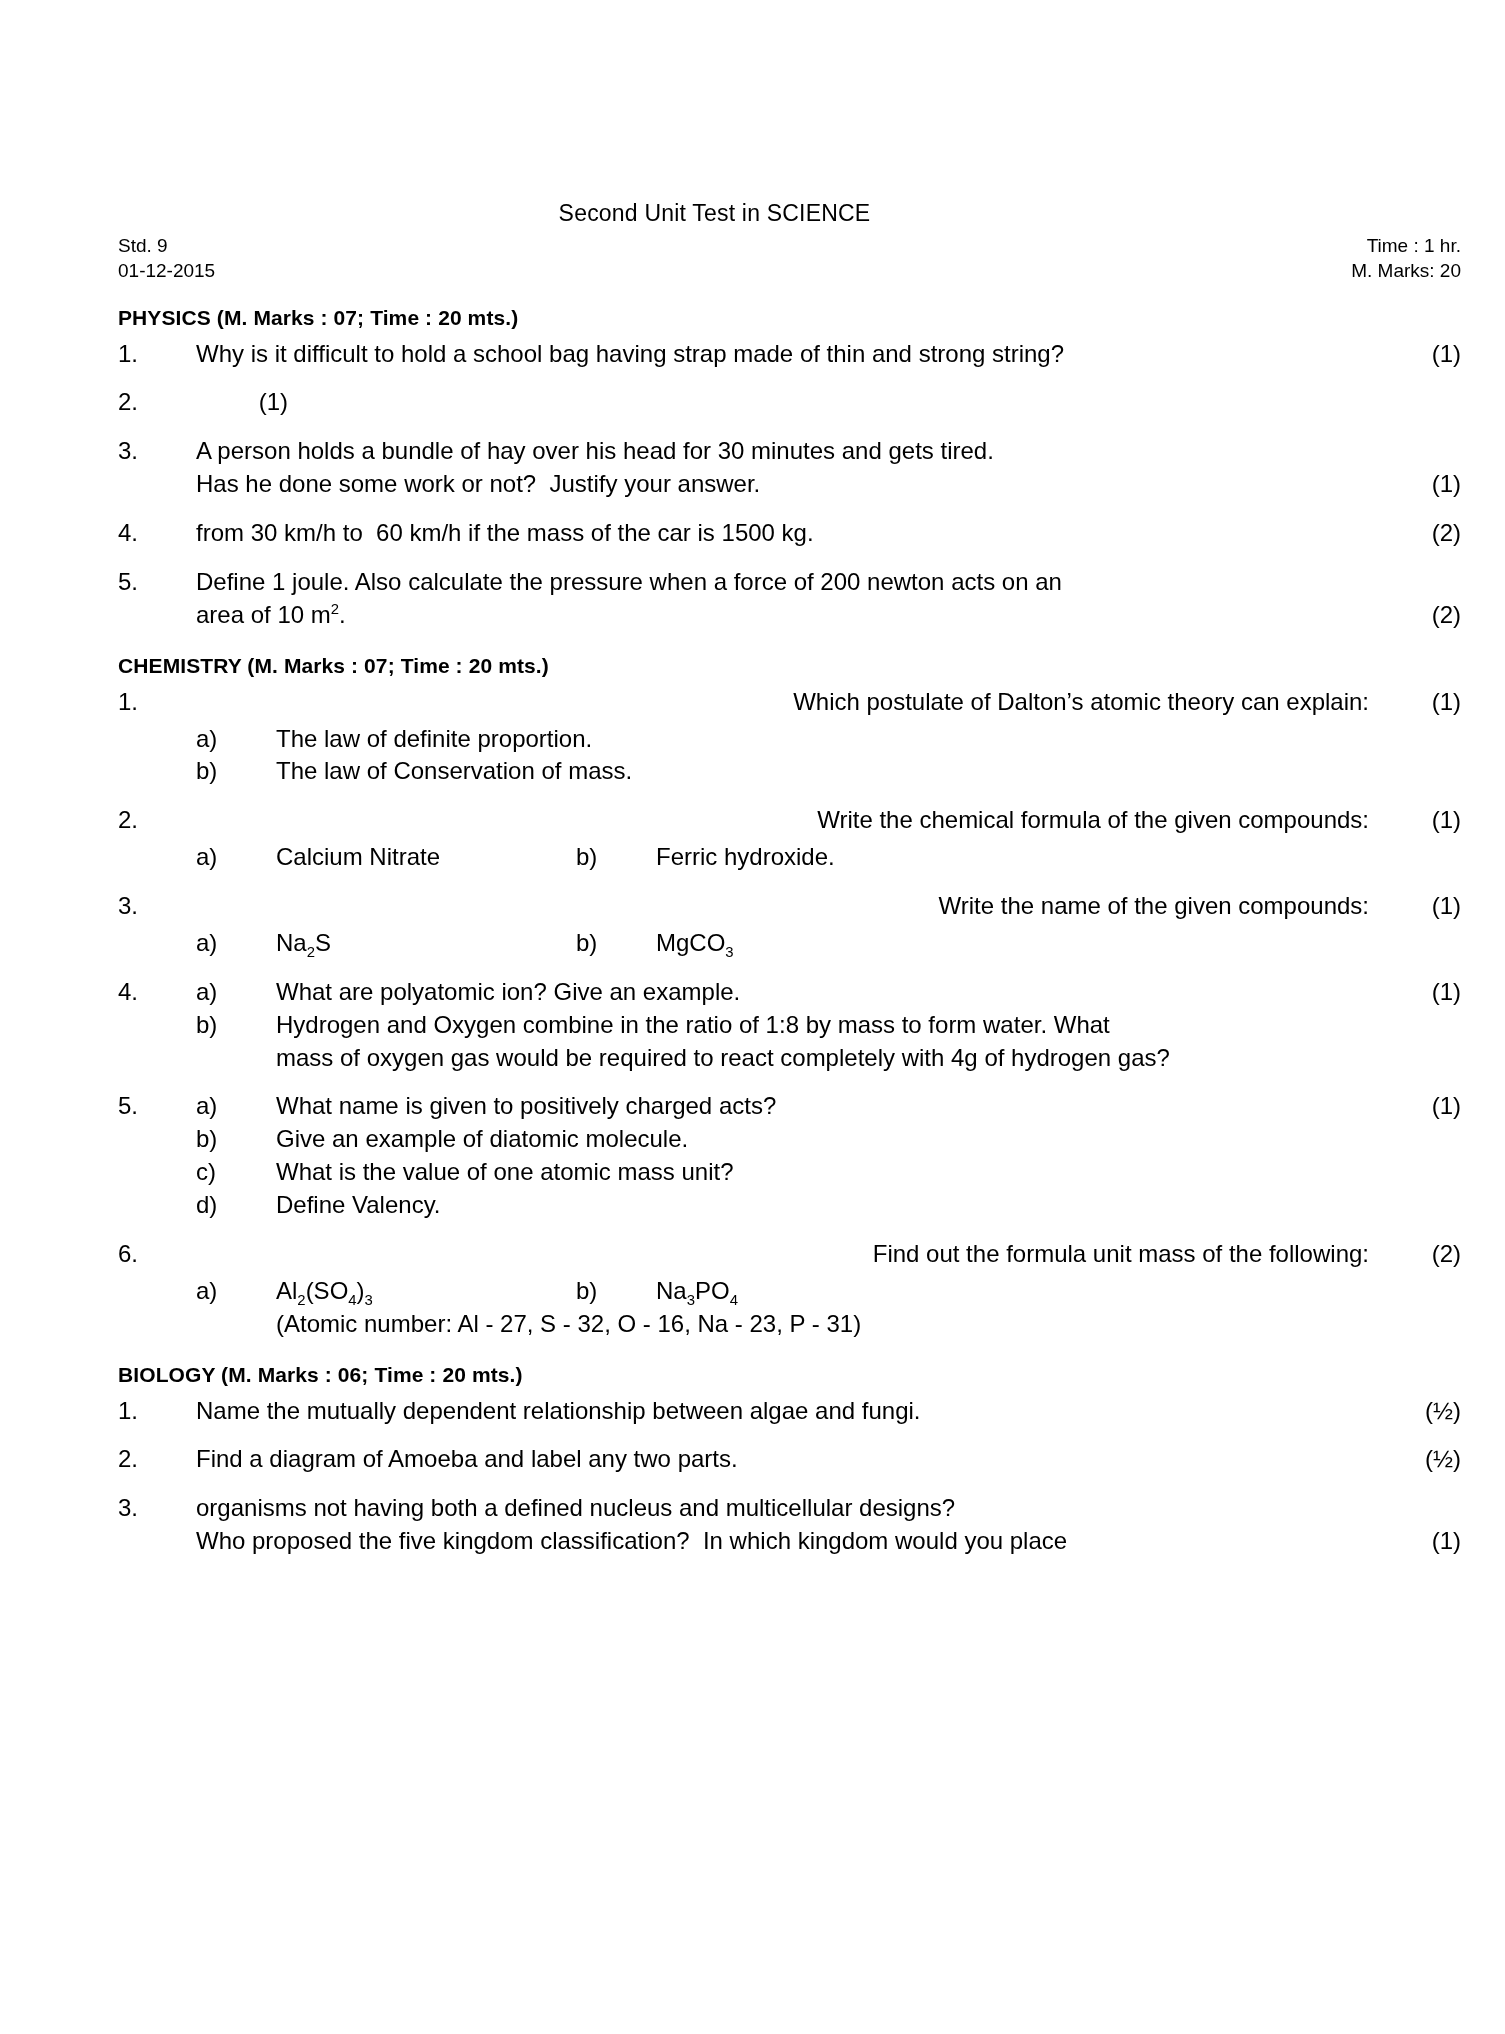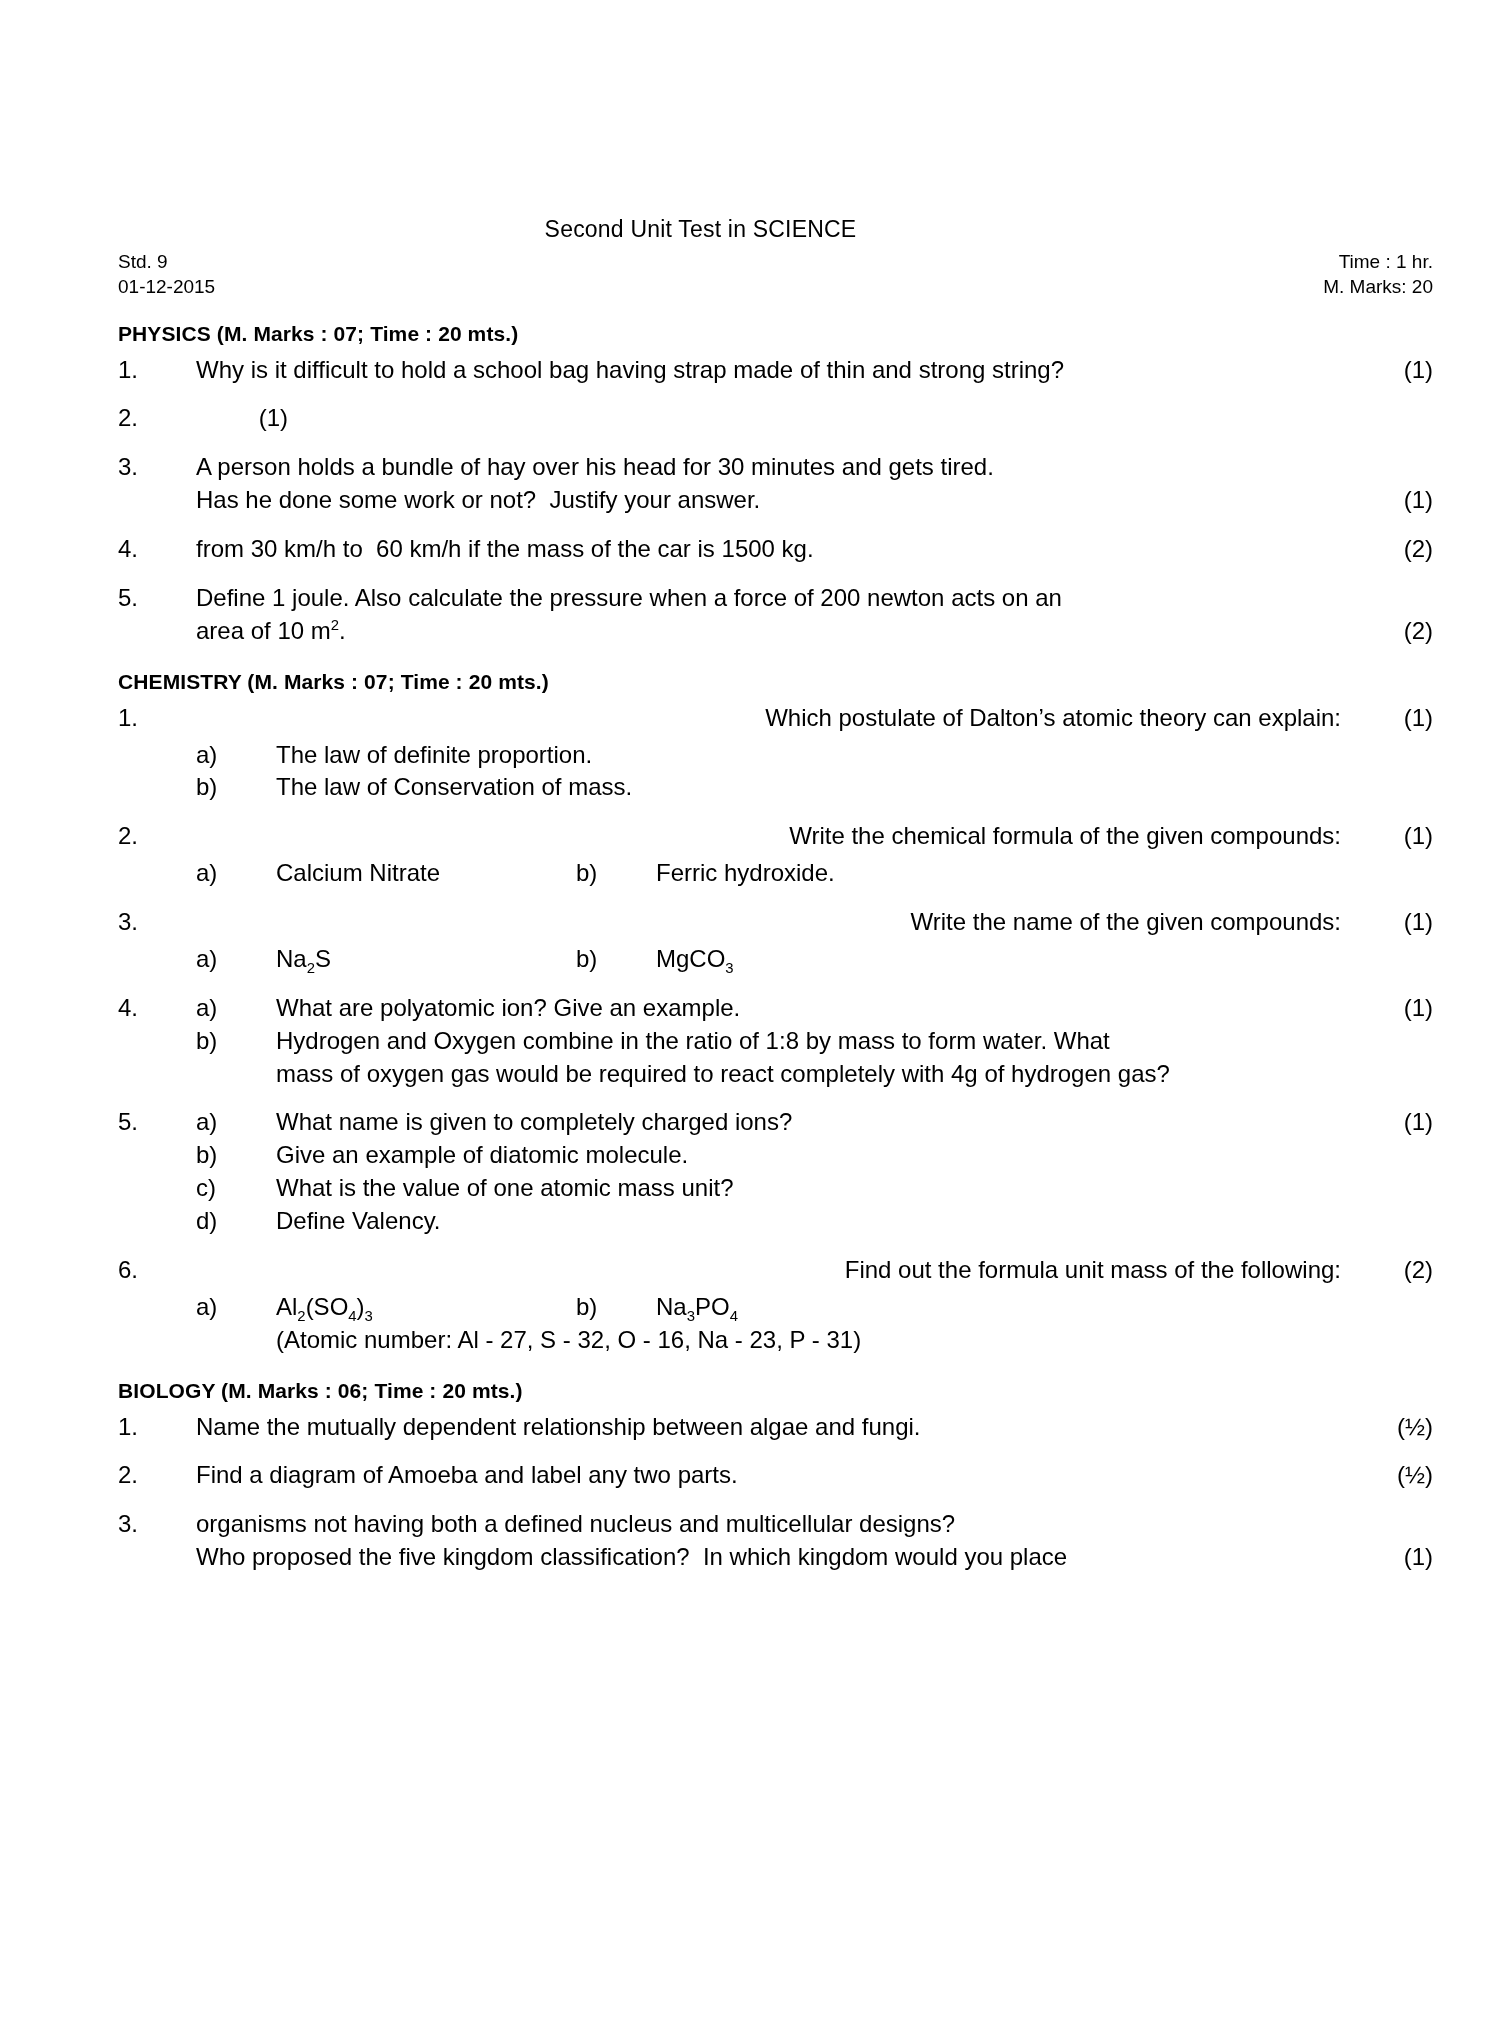--- a/index.html
+++ b/index.html
@@ -15,23 +15,23 @@
     position: relative;
     width: 1505px;
     height: 2034px;
     background: #ffffff;
     box-sizing: border-box;
     overflow: hidden;
   }
   .sheet {
     position: absolute;
     left: 0;
-    top: 16px;
+    top: 0;
     width: 1505px;
-    padding: 200px 72px 0 118px;
+    padding: 200px 44px 0 118px;
     box-sizing: border-box;
   }
 
   
   .doc-title {
     text-align: center;
     font-size: 23px;
     letter-spacing: .2px;
     margin: 0 0 6px 0;
     padding-right: 150px;
@@ -237,21 +237,21 @@
         </div>
       </div>
       <div class="q-marks">(1)</div>
     </div>
 
     <div class="q">
       <div class="q-num">5.</div>
       <div class="q-body">
         <div class="sub">
           <div class="sub-label">a)</div>
-          <div class="sub-text">What name is given to completely charged ions?</div>
+          <div class="sub-text">What name is given to positively charged acts?</div>
         </div>
         <div class="sub">
           <div class="sub-label">b)</div>
           <div class="sub-text">Give an example of diatomic molecule.</div>
         </div>
         <div class="sub">
           <div class="sub-label">c)</div>
           <div class="sub-text">What is the value of one atomic mass unit?</div>
         </div>
         <div class="sub">

